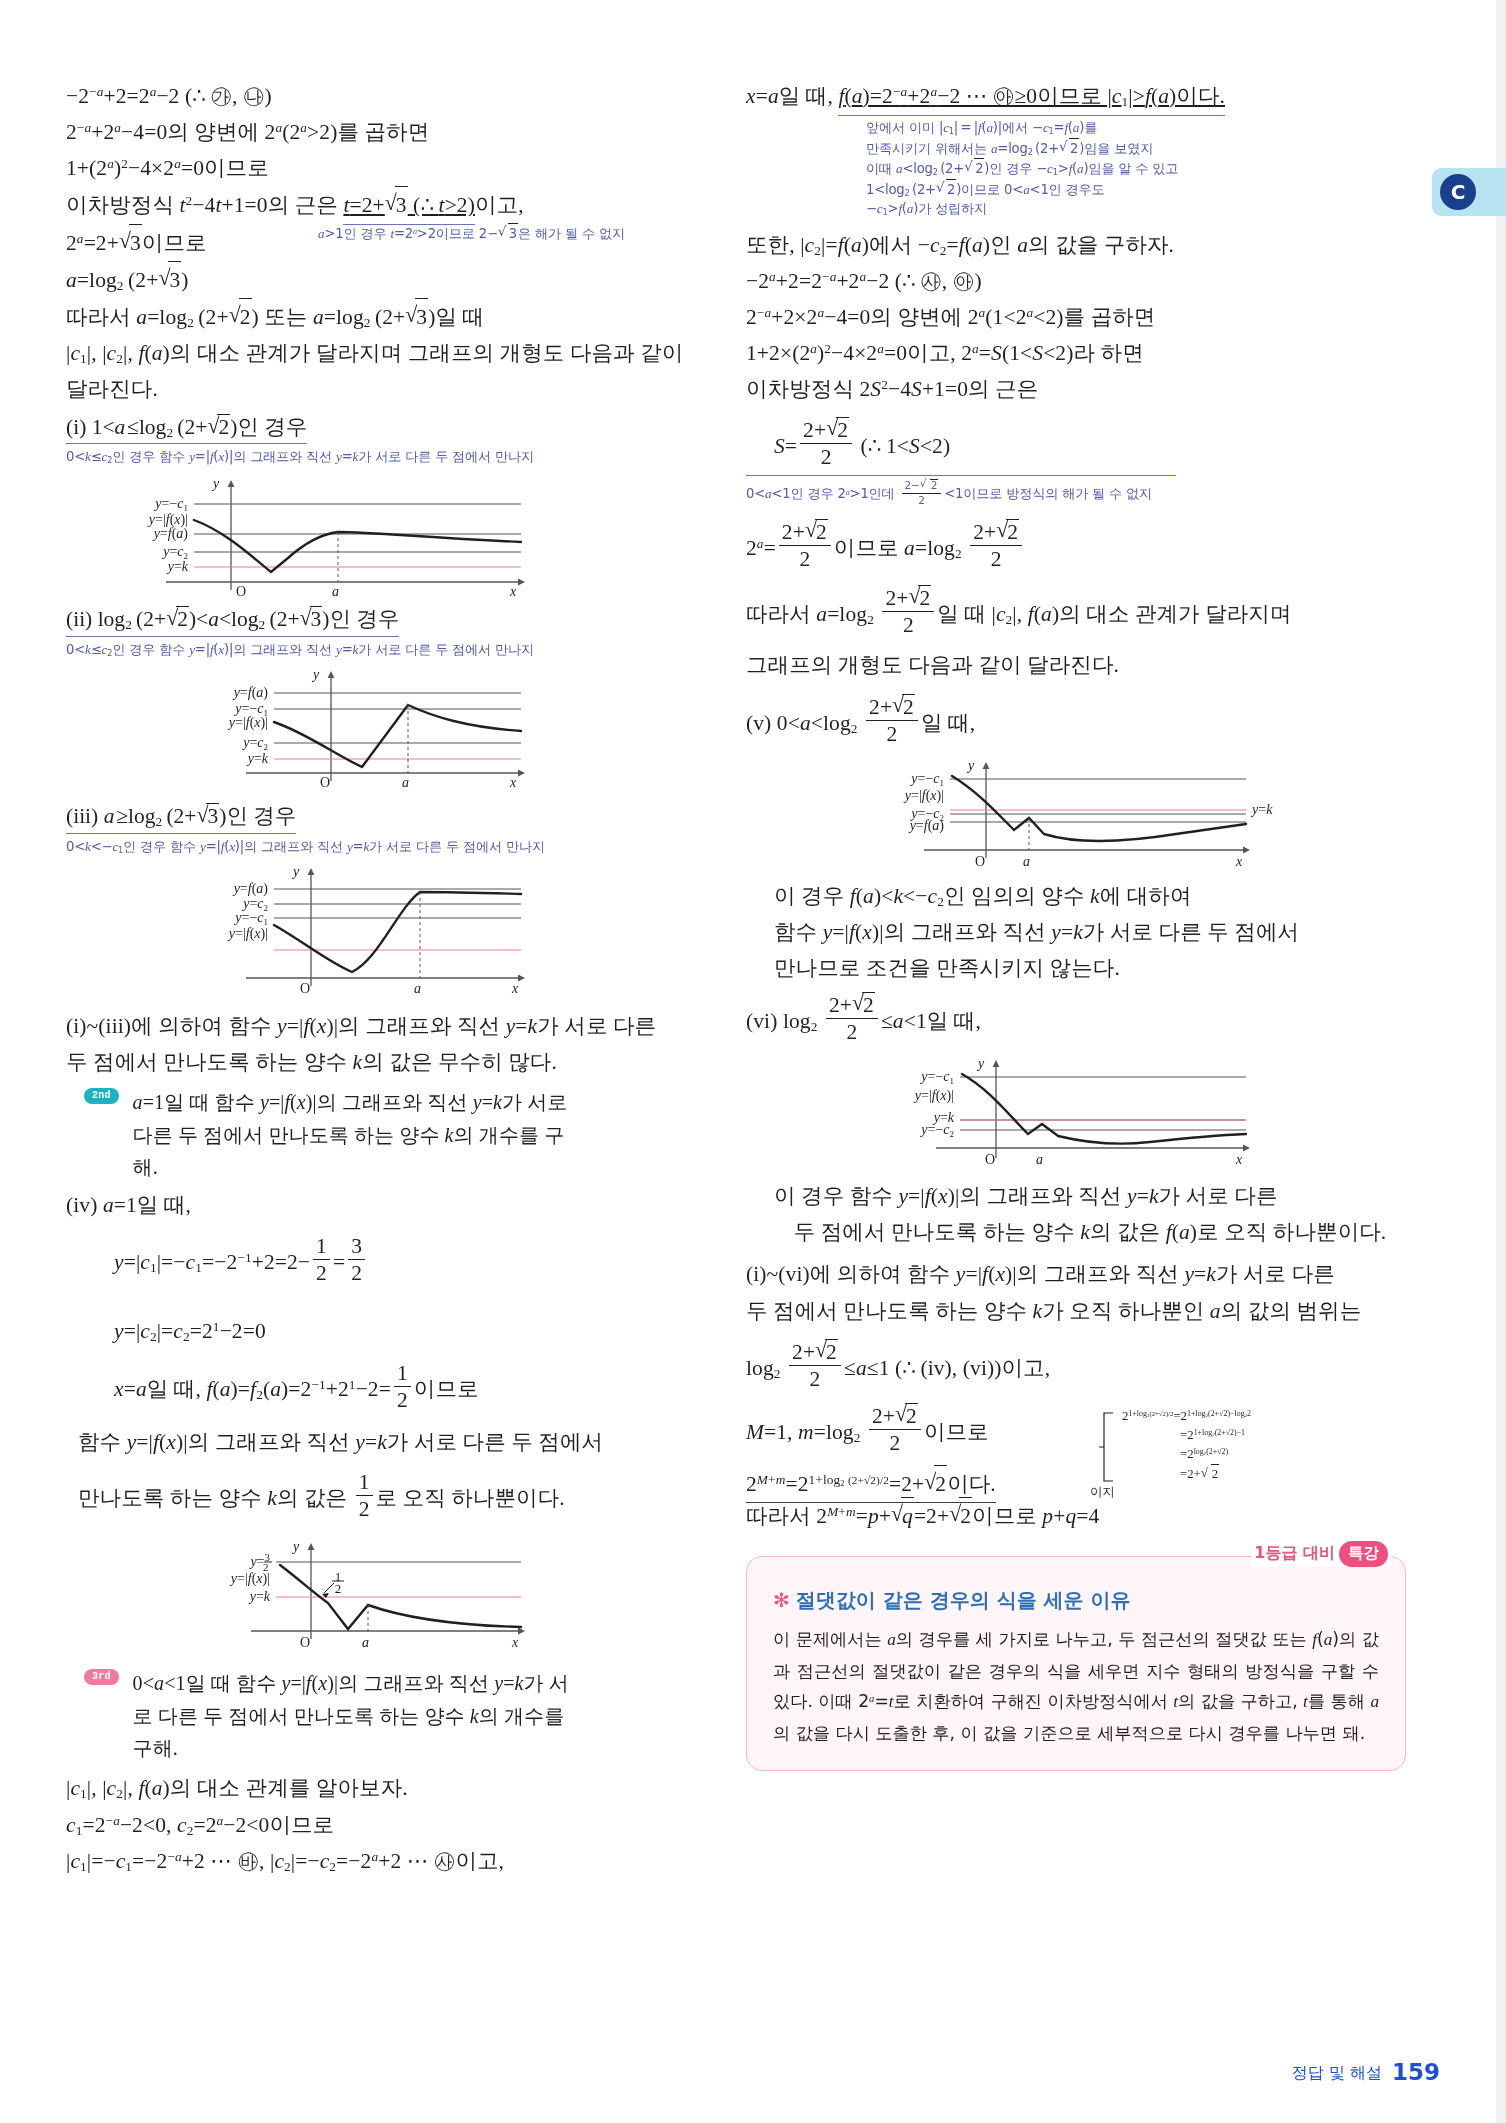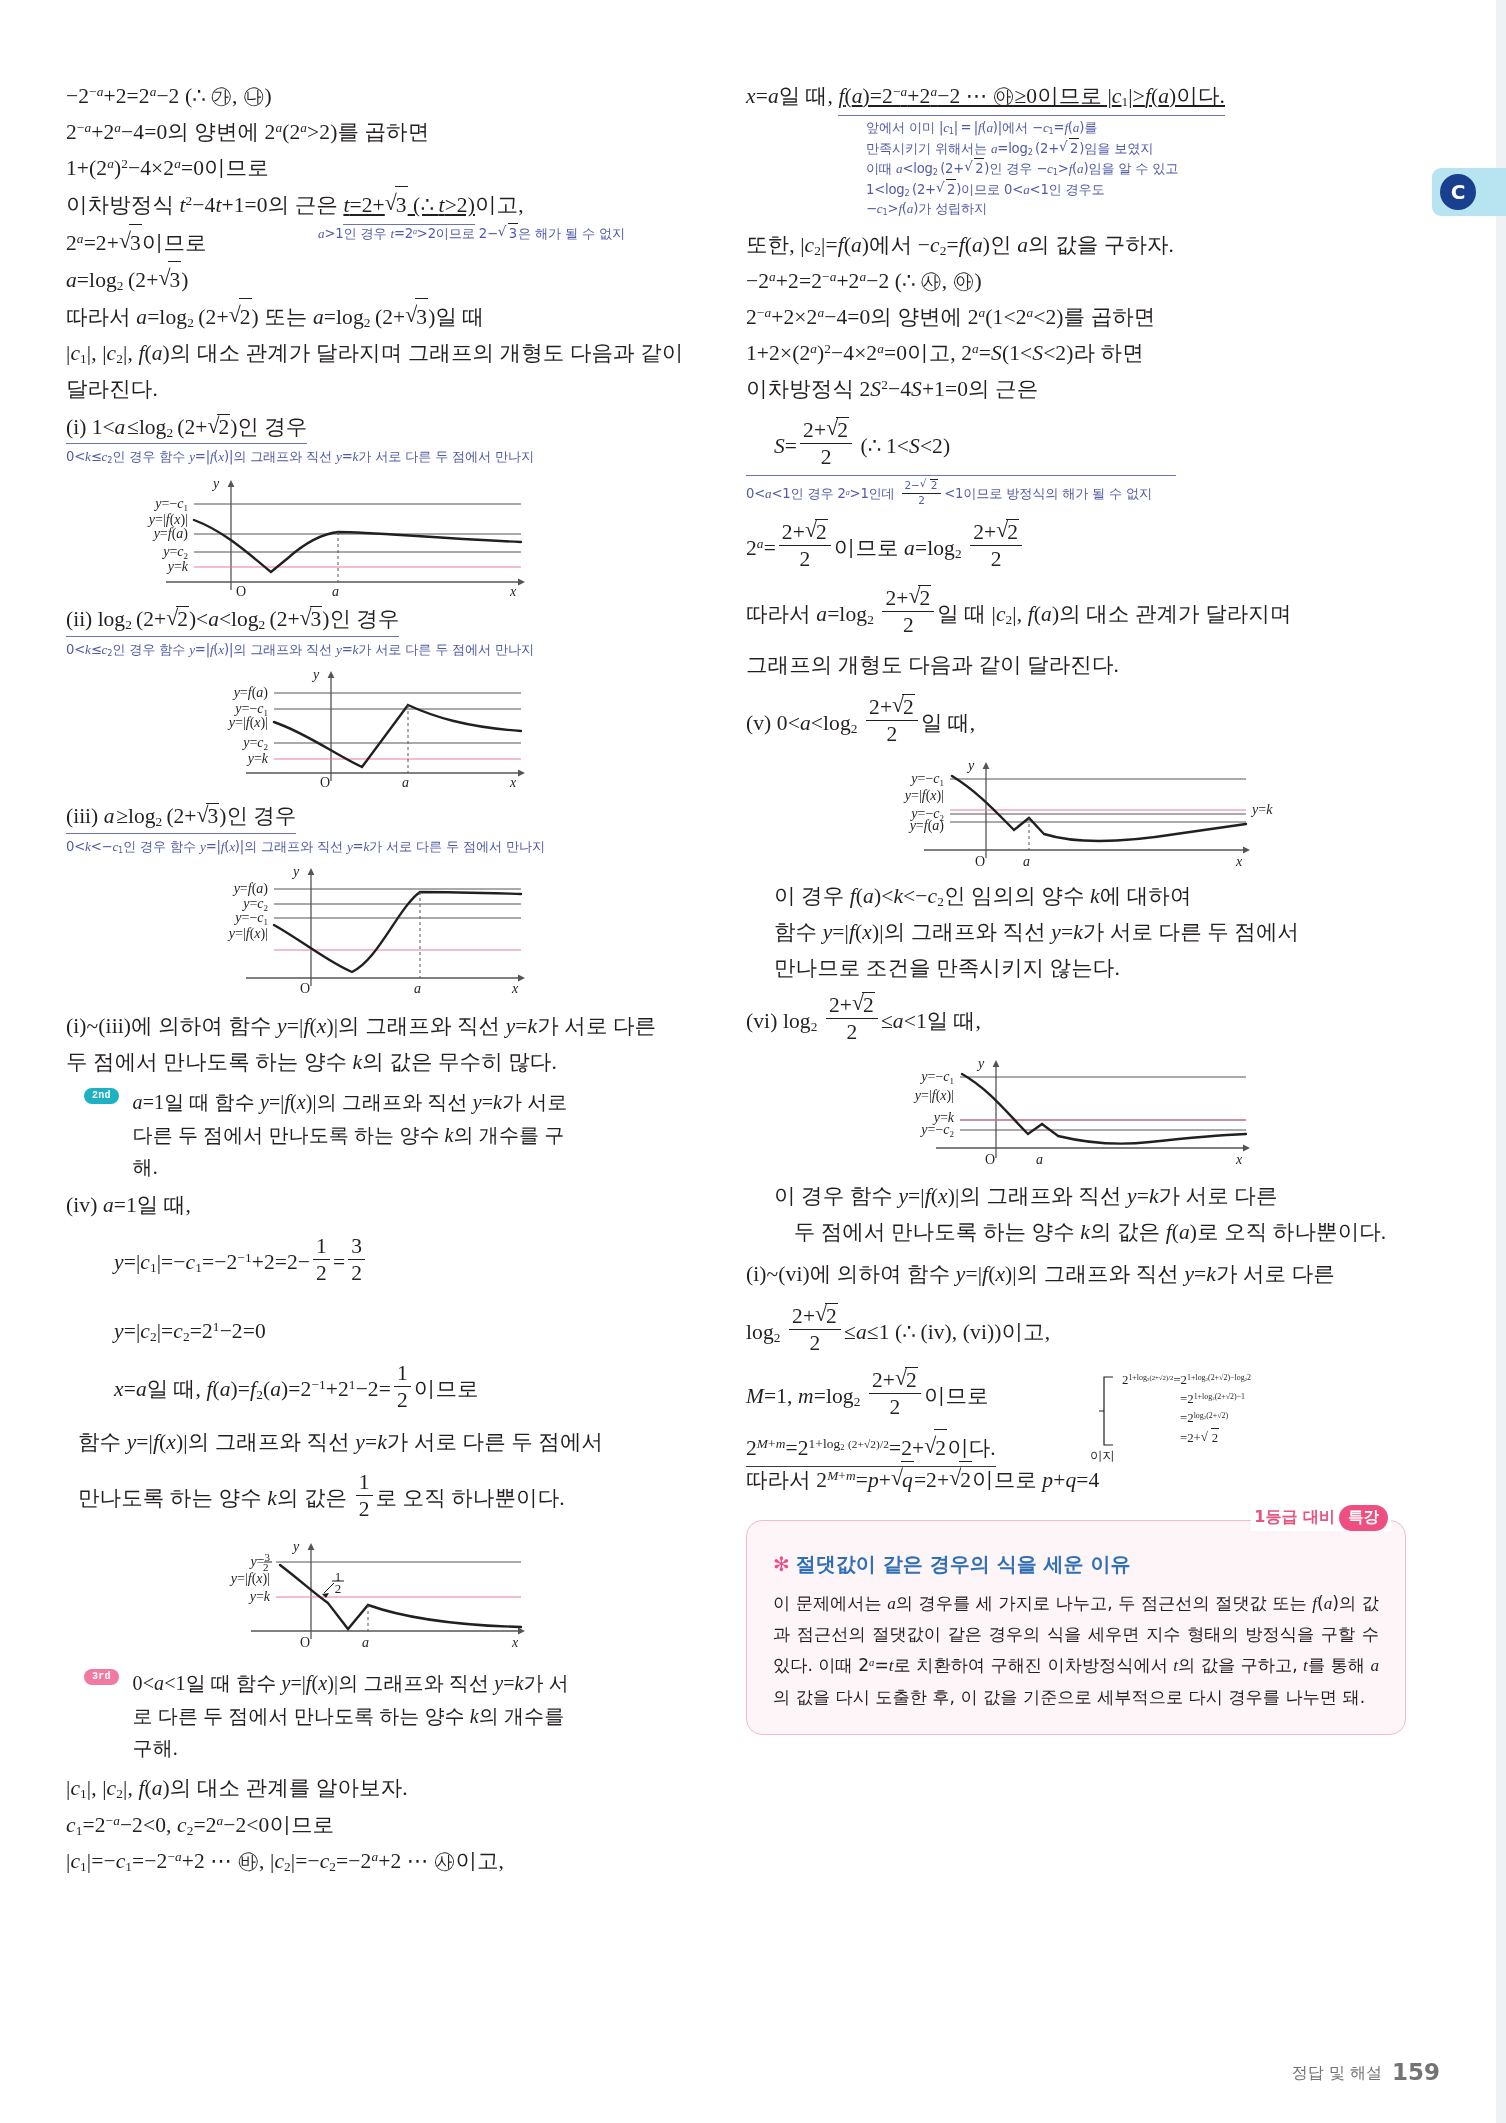--- a/index.html
+++ b/index.html
@@ -93,21 +93,21 @@
     font-family:"DejaVu Sans", sans-serif; font-weight:bold; font-size:20px; color:#2f6fb5;
     margin-bottom:10px;
   }
   .special-title .star { color:#ef4e81; margin-right:6px; }
   .special-body { font-family:"DejaVu Sans", sans-serif; font-size:17.2px; line-height:1.78;
                   color:#231f20; text-align:justify; }
 
   
   .footer {
     position:absolute; right:66px; bottom:38px;
-    font-family:"DejaVu Sans", sans-serif; font-size:16px; color:#737373;
+    font-family:"DejaVu Sans", sans-serif; font-size:16px; color:#1d4ed8;
   }
   .footer .pg { font-size:23px; font-weight:bold; margin-left:10px; vertical-align:-2px; }
 
   
   .edge { position:absolute; right:0; top:0; bottom:0; width:10px; background:#eef2f5; }
 
   
   .deriv { font-size:12.8px; line-height:1.5; color:#231f20; }
   .uline-dark { border-bottom:1.4px solid #3b3b3b; display:inline-block; }
 </style>
@@ -475,20 +475,23 @@
       <div class="line" style="margin-left:28px;">
         이 경우 함수 <i class="mi">y</i>=|<i class="mi">f</i>(<i class="mi">x</i>)|의 그래프와 직선 <i class="mi">y</i>=<i class="mi">k</i>가 서로 다른
       </div>
       <div class="line" style="margin-left:28px;text-align:center;">
         두 점에서 만나도록 하는 양수 <i class="mi">k</i>의 값은 <i class="mi">f</i>(<i class="mi">a</i>)로 오직 하나뿐이다.
       </div>
 
       <div class="line" style="margin-top:6px;">
         (i)~(vi)에 의하여 함수 <i class="mi">y</i>=|<i class="mi">f</i>(<i class="mi">x</i>)|의 그래프와 직선 <i class="mi">y</i>=<i class="mi">k</i>가 서로 다른
       </div>
+      <div class="line">
+        두 점에서 만나도록 하는 양수 <i class="mi">k</i>가 오직 하나뿐인 <i class="mi">a</i>의 값의 범위는
+      </div>
       <div class="line" style="margin-top:10px;">
         log<sub>2</sub> <span class="frac"><span class="num">2+<span class="sqrt"><span>2</span></span></span><span class="den">2</span></span>≤<i class="mi">a</i>≤1 (∴ (iv), (vi))이고,
       </div>
 
       <div style="position:relative; height:96px;">
         <div class="line" style="margin-top:12px;">
           <i class="mi">M</i>=1, <i class="mi">m</i>=log<sub>2</sub> <span class="frac"><span class="num">2+<span class="sqrt"><span>2</span></span></span><span class="den">2</span></span>이므로
         </div>
         <div class="line" style="margin-top:10px;">
           <span class="uline-dark">2<sup><i class="mi">M</i>+<i class="mi">m</i></sup>=2<sup>1+log<sub>2</sub> <span style="font-size:.85em;">(2+√2)/2</span></sup>=2+<span class="sqrt"><span>2</span></span>이다.</span>

